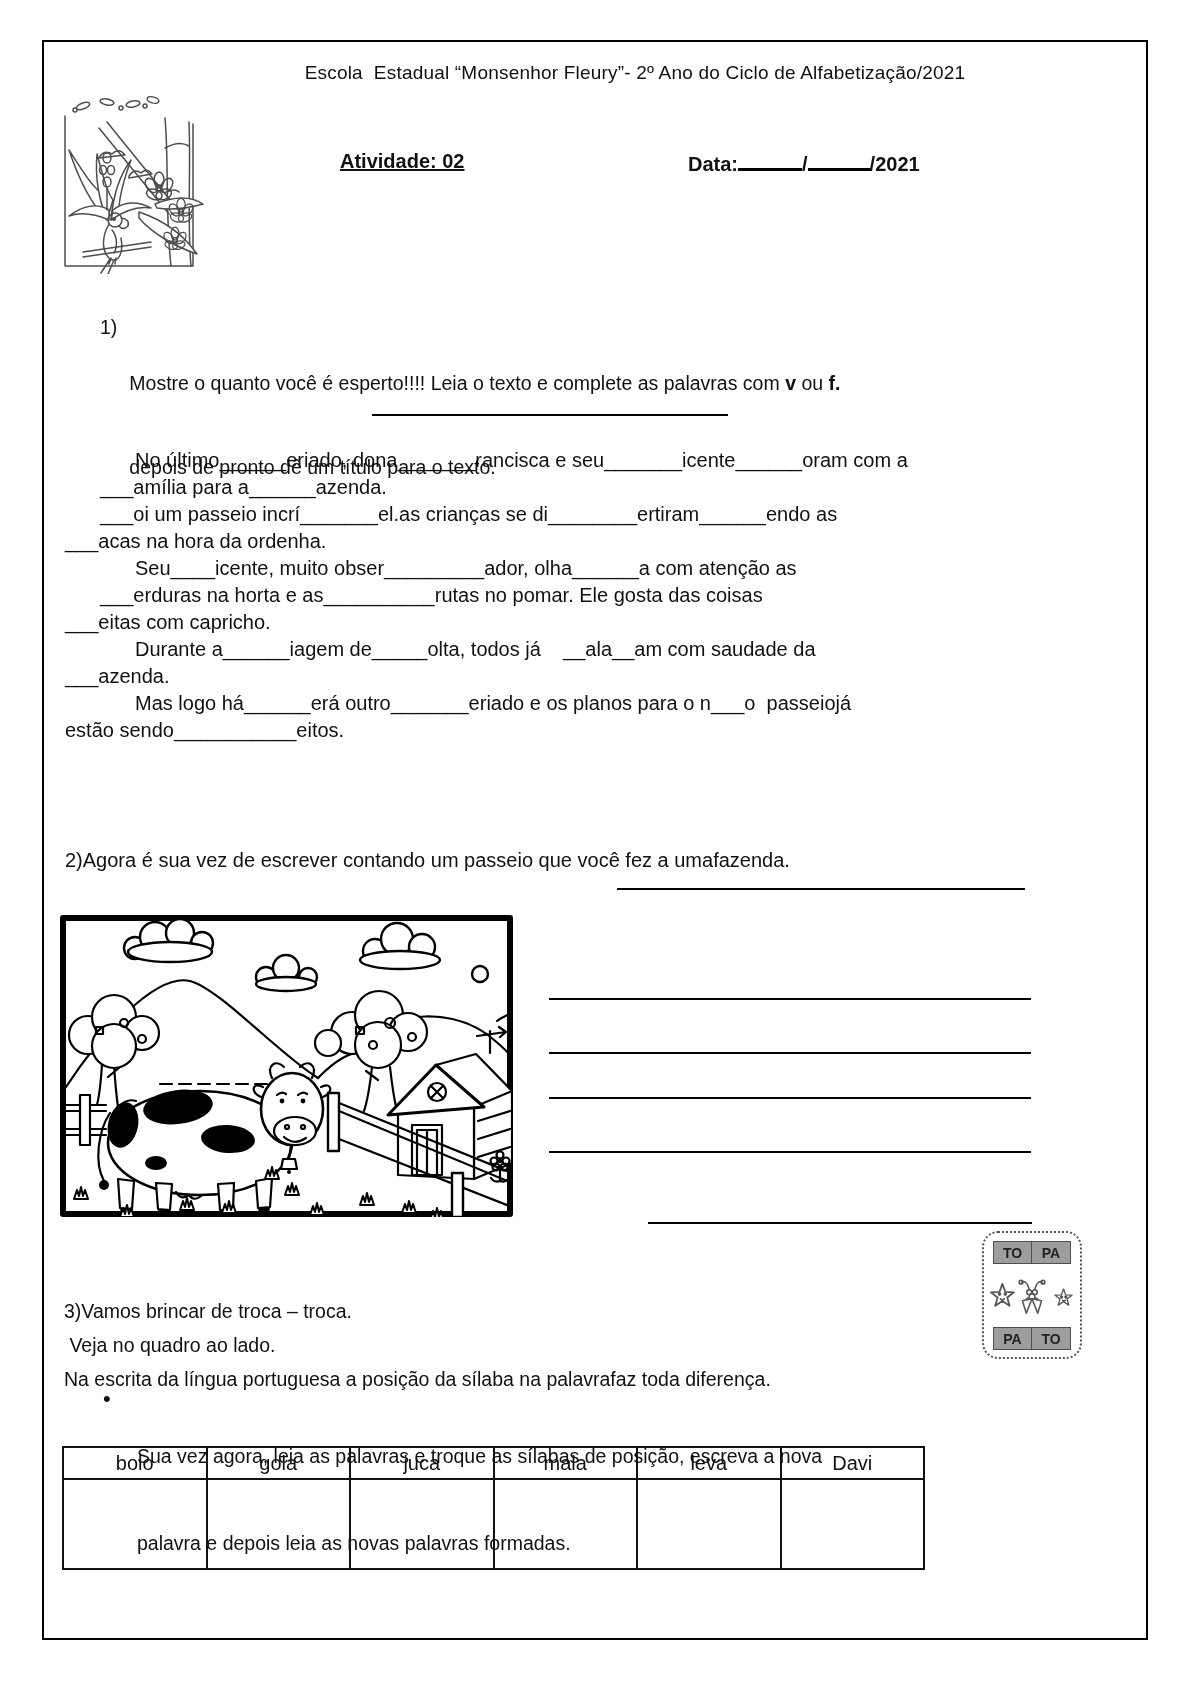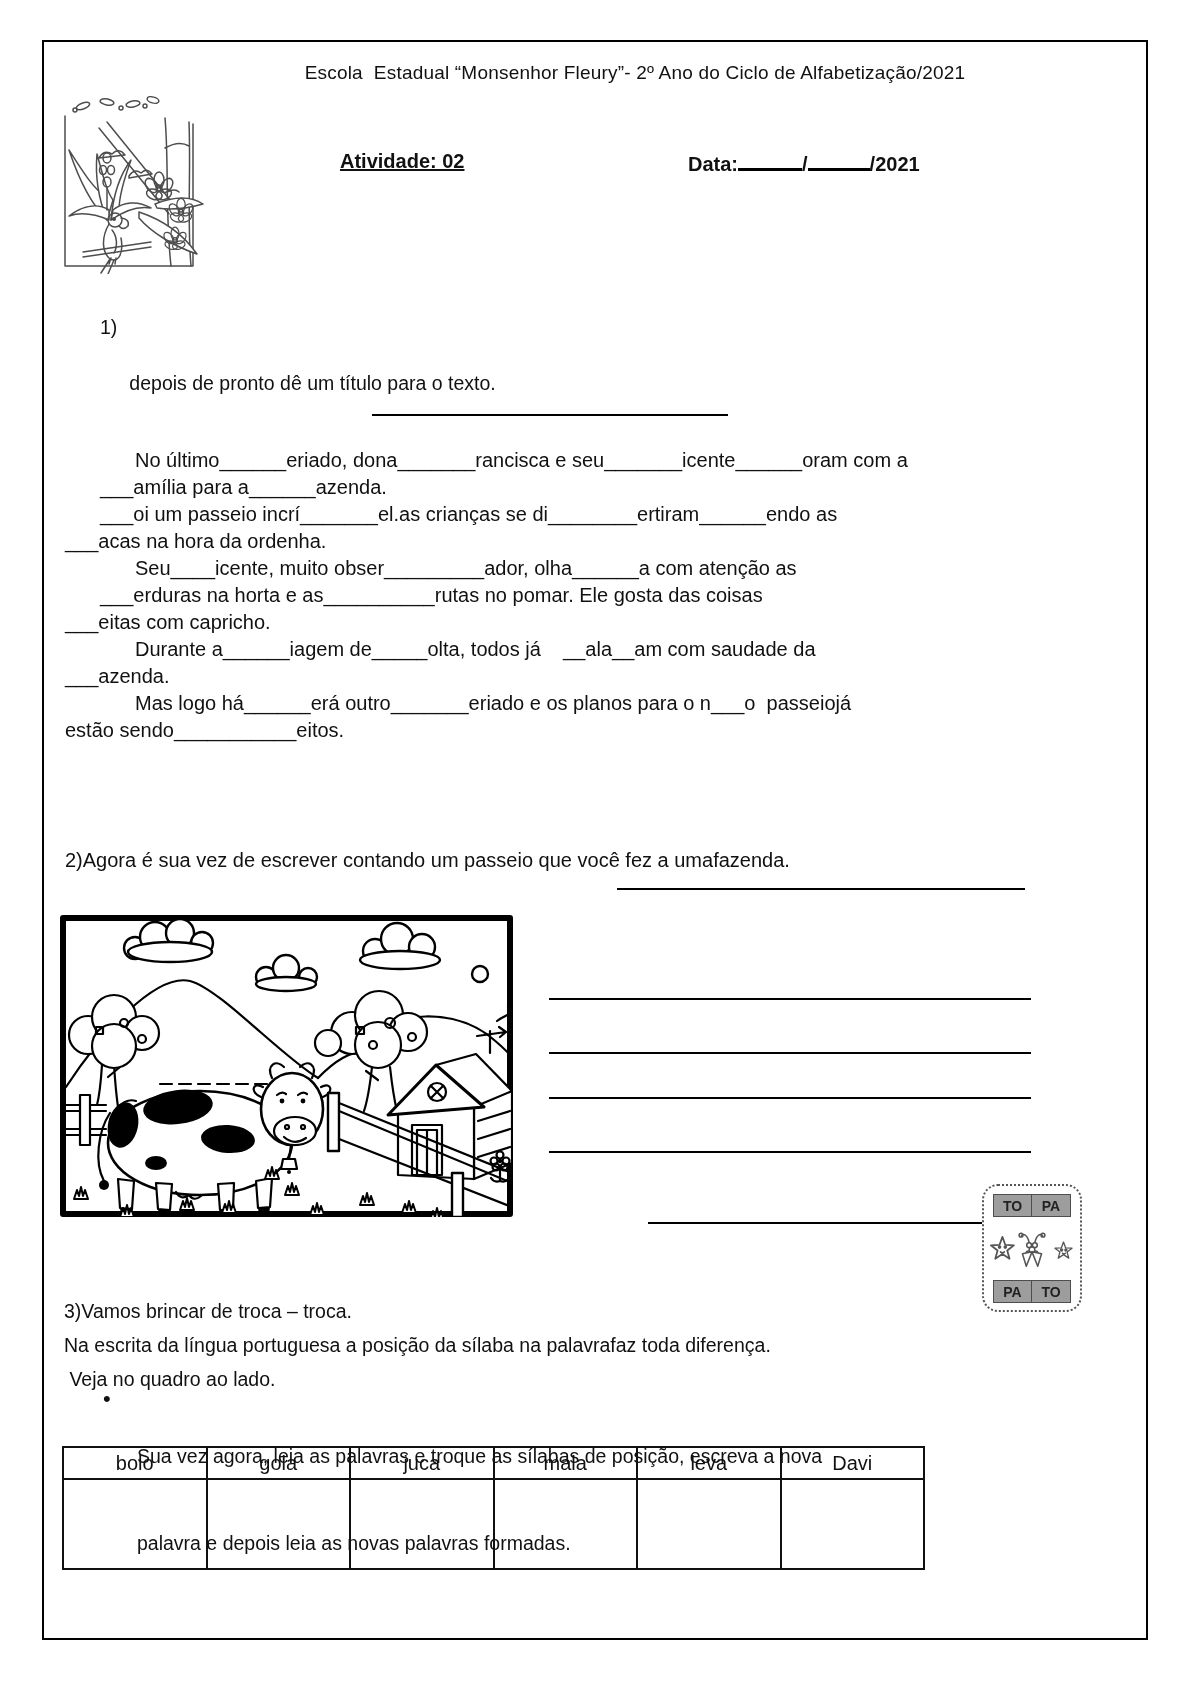--- a/index.html
+++ b/index.html
@@ -24,21 +24,21 @@
   .q2-line{left:617px;top:874px;width:408px;}
   .farm{left:60px;top:915px;width:453px;height:302px;}
   .rline{left:549px;width:482px;}
   .rl1{top:984px;} .rl2{top:1038px;} .rl3{top:1083px;} .rl4{top:1137px;}
   .below-line{left:648px;top:1208px;width:384px;}
   .q3{left:64px;top:1254px;font-size:19.5px;margin-top:40px;}
   .q3 div{white-space:pre;height:34px;line-height:34px;}
   .bullet{left:103px;top:1384px;display:flex;font-size:19.5px;line-height:29px;}
   .bullet .marker{width:34px;font-size:22px;}
   .bullet .btxt{white-space:pre;}
-  .swap-card{left:982px;top:1184px;width:100px;height:128px;border:2px dotted #555;border-radius:16px;background:#fff;box-sizing:border-box;padding:8px 6px 7px 6px;display:flex;flex-direction:column;justify-content:space-between;}
+  .swap-card{left:982px;top:1231px;width:100px;height:128px;border:2px dotted #555;border-radius:16px;background:#fff;box-sizing:border-box;padding:8px 6px 7px 6px;display:flex;flex-direction:column;justify-content:space-between;}
   .tile-row{display:flex;justify-content:center;}
   .tile{width:39px;height:23px;background:#9d9d9d;border:1.5px solid #4e4e4e;display:flex;align-items:center;justify-content:center;font-size:14px;font-weight:bold;color:#222;box-sizing:border-box;}
   .tile+.tile{border-left:none;}
   .card-mid{display:flex;justify-content:center;}
   table.swap{position:absolute;left:62px;top:1446px;width:863px;border-collapse:collapse;table-layout:fixed;}
   table.swap th,table.swap td{border:2px solid #111;}
   table.swap th{height:28px;font-size:20px;font-weight:normal;text-align:center;vertical-align:middle;}
   table.swap td{height:86px;}
 </style>
 </head>
@@ -113,20 +113,21 @@
   </svg>
 </div>
 
 <div class="abs activity">Atividade: 02</div>
 
 <div class="abs date-row"><span>Data:</span><span class="date-blank db1"></span><span>/</span><span class="date-blank db2"></span><span>/2021</span></div>
 
 <div class="abs q1">
   <span>1)</span>
   <div class="lines">
+    <div><span>Mostre o quanto você é esperto!!!! Leia o texto e complete as palavras com </span><span class="b">v</span><span> ou </span><span class="b">f.</span></div>
     <div>depois de pronto dê um título para o texto.</div>
   </div>
 </div>
 
 <div class="abs wline title-line"></div>
 
 <div class="abs story">
   <div class="i1">No último______eriado, dona_______rancisca e seu_______icente______oram com a</div>
   <div class="i2">___amília para a______azenda.</div>
   <div class="i2">___oi um passeio incrí_______el.as crianças se di________ertiram______endo as</div>
@@ -310,22 +311,22 @@
     </svg>
   </div>
   <div class="tile-row">
     <span class="tile">PA</span>
       <span class="tile">TO</span>
   </div>
 </div>
 
 <div class="abs q3">
   <div>3)Vamos brincar de troca – troca.</div>
+  <div> Veja no quadro ao lado.</div>
   <div>Na escrita da língua portuguesa a posição da sílaba na palavrafaz toda diferença.</div>
-  <div> Veja no quadro ao lado.</div>
 </div>
 
 <div class="abs bullet">
   <span class="marker">•</span>
   <div class="btxt">
     <div>Sua vez agora, leia as palavras e troque as sílabas de posição, escreva a nova</div>
     <div>palavra e depois leia as novas palavras formadas.</div>
   </div>
 </div>
 

